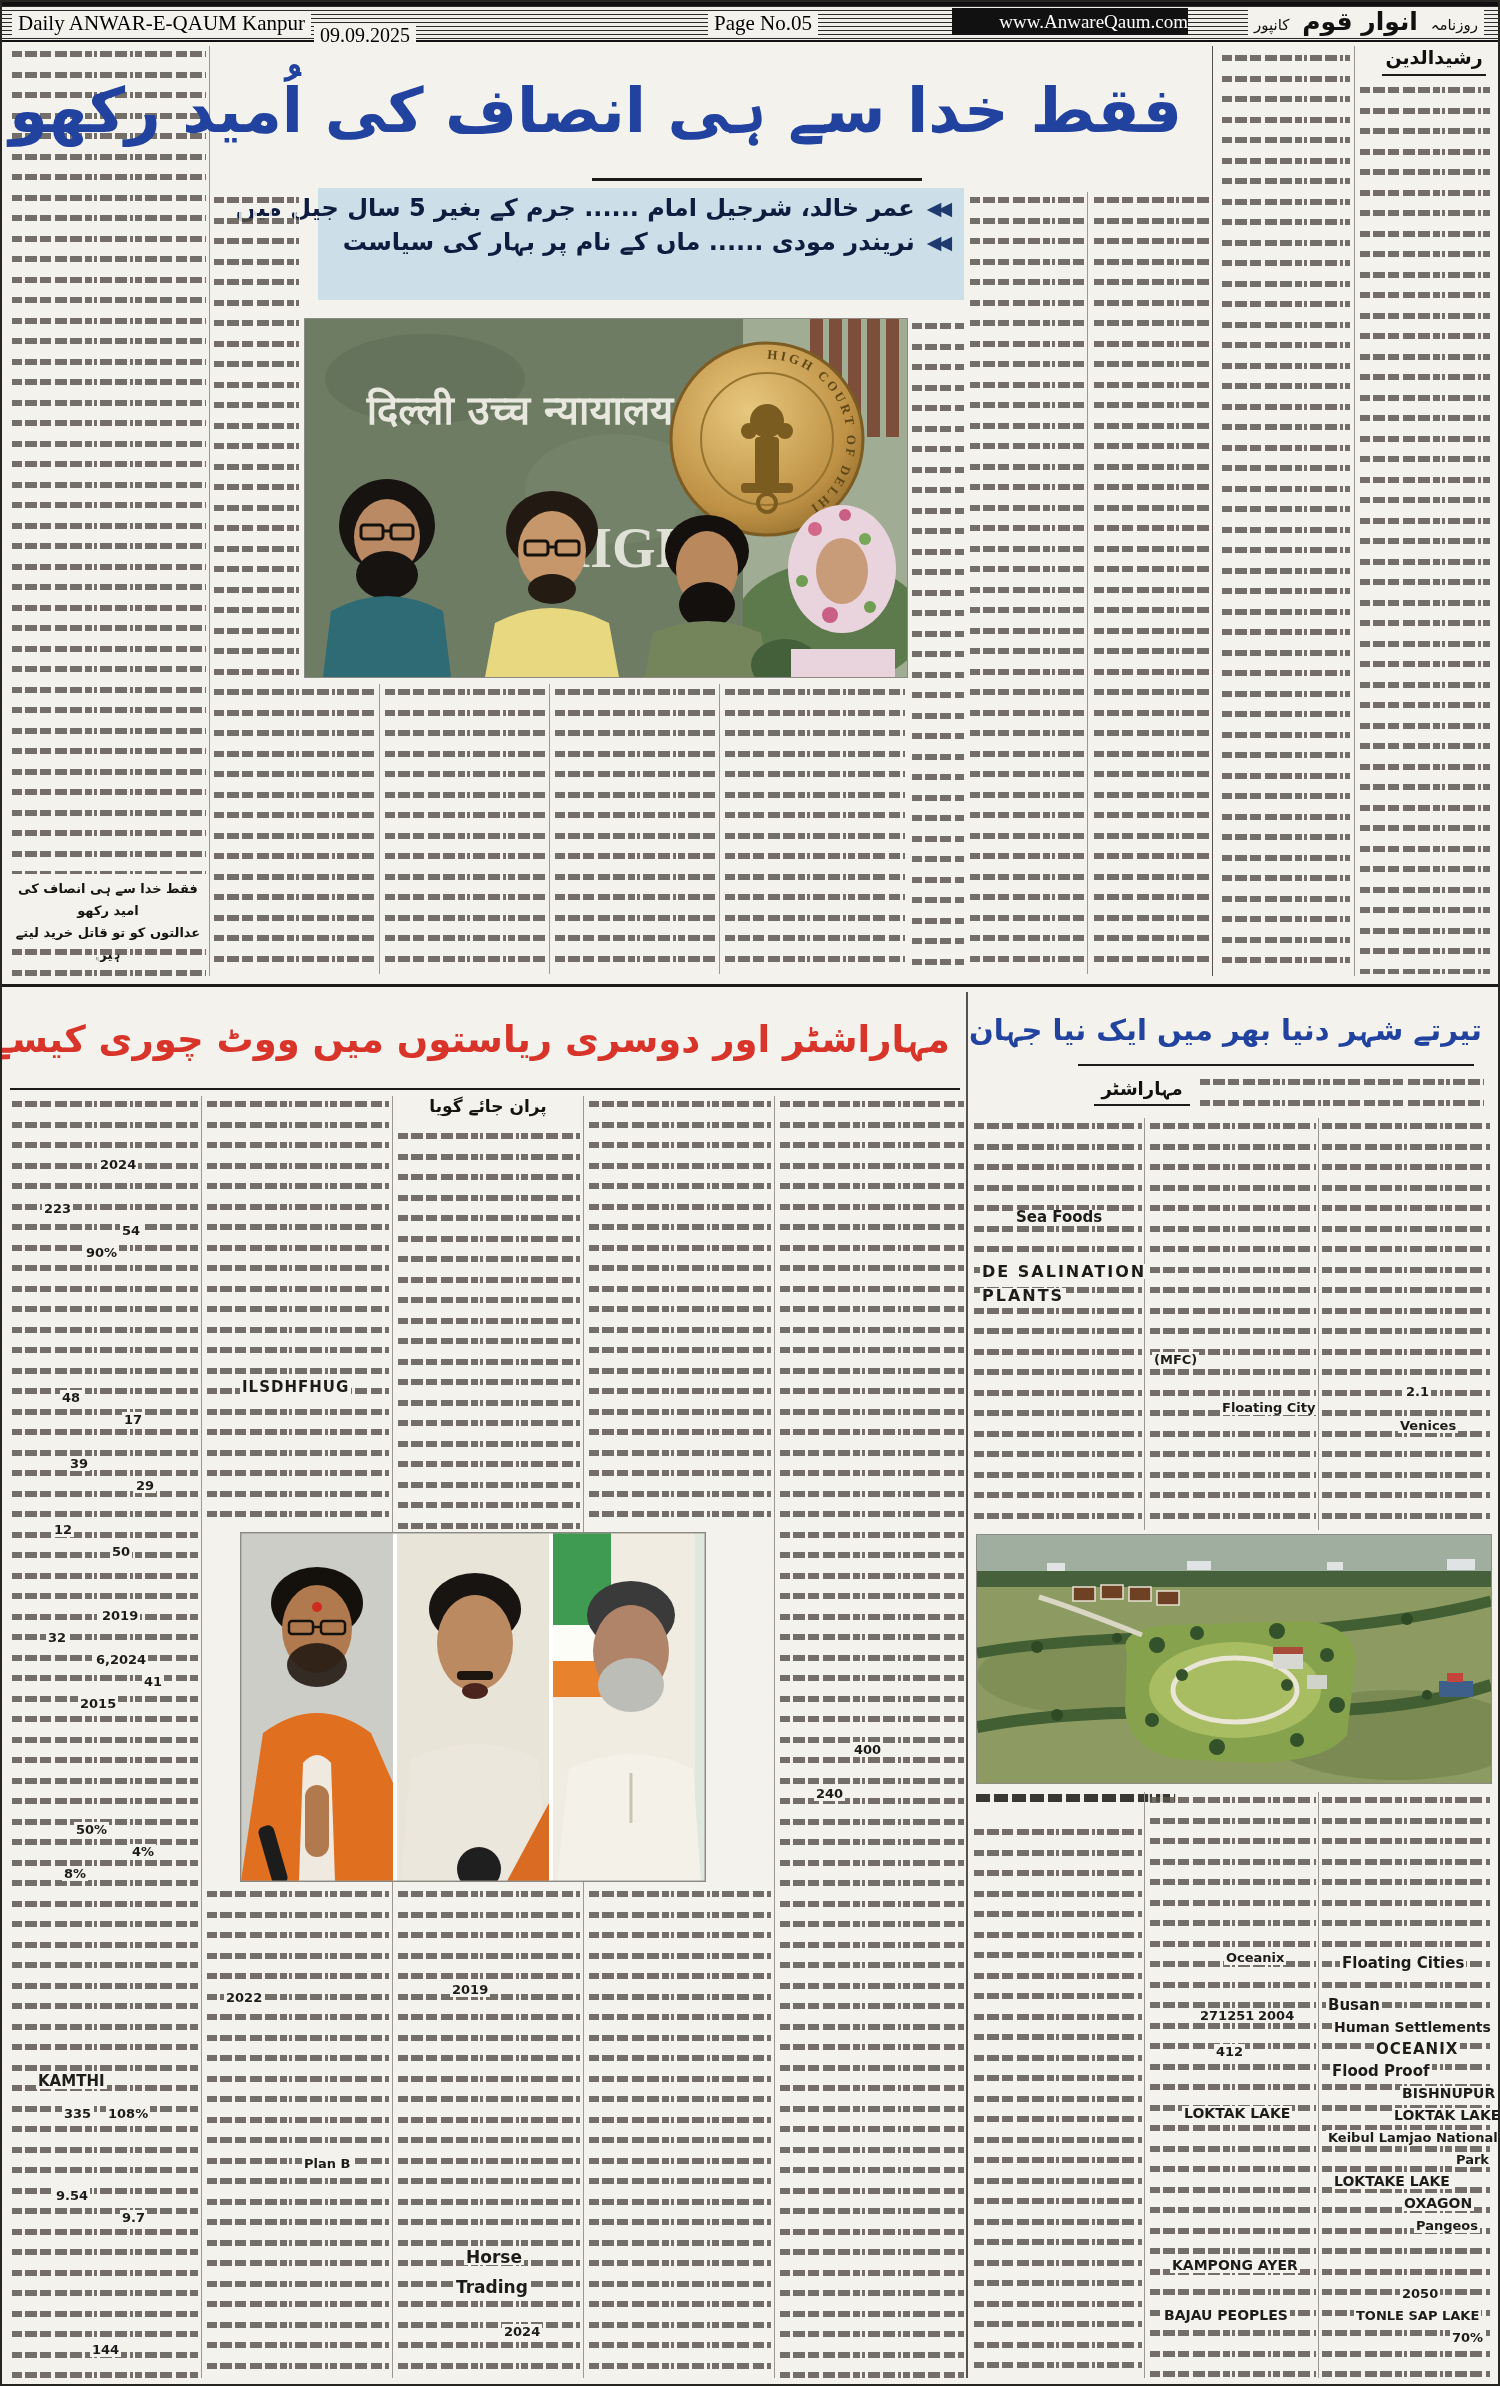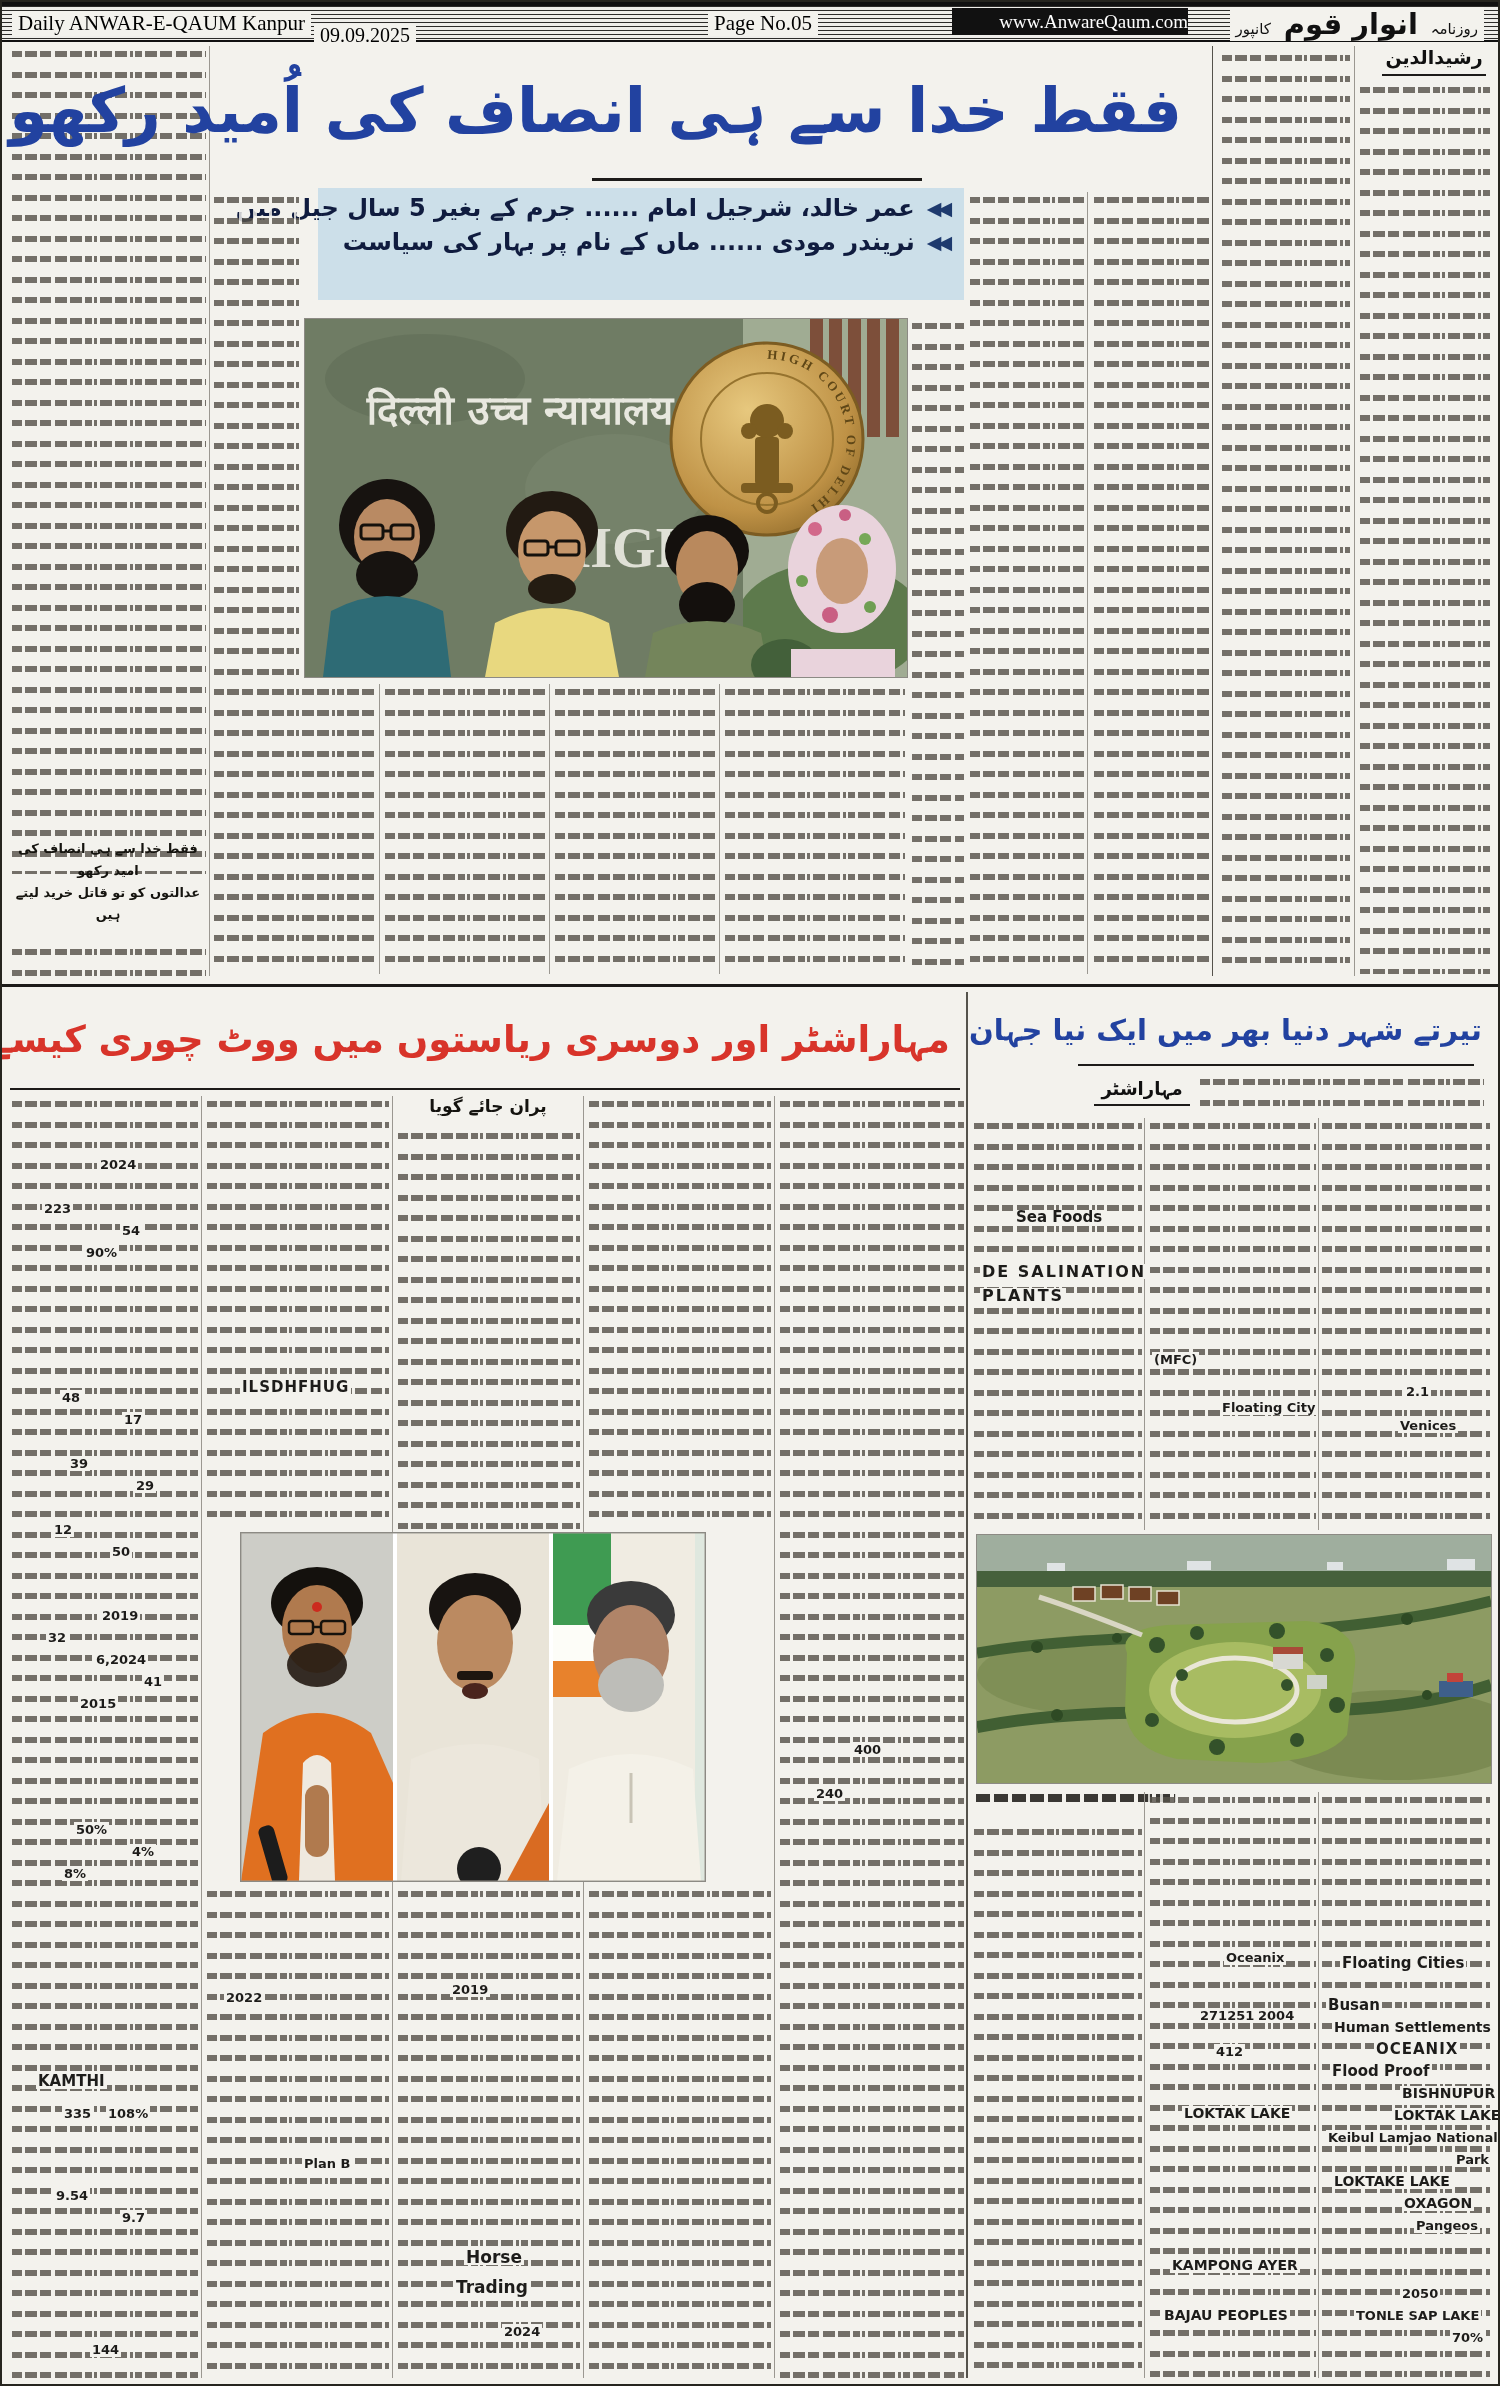--- a/index.html
+++ b/index.html
@@ -39,27 +39,27 @@
 <div id="page">
 
   <div class="abs pin" style="left:0;top:0;width:1496px;height:34px;border-top:4px solid #111;border-bottom:2px solid #111;">
     <span class="abs serif patch" style="left:10px;top:5px;font-size:21px;white-space:nowrap;">Daily ANWAR-E-QAUM Kanpur</span>
     <span class="abs serif patch" style="left:312px;top:18px;font-size:20px;">09.09.2025</span>
     <span class="abs serif patch" style="left:706px;top:5px;font-size:21px;">Page No.05</span>
     <span class="abs serif" style="left:950px;top:2px;width:236px;height:27px;background:#111;color:#fff;font-size:19px;
                  text-align:right;line-height:27px;">www.AnwareQaum.com</span>
     <span class="abs urdu patch" style="right:14px;top:1px;white-space:nowrap;font-size:15px;color:#111;">
       <span>روزنامہ</span>
-      <b style="font-size:29px;margin:12px 8px;">انوار قوم</b>
+      <b style="font-size:25px;margin:12px 8px;">انوار قوم</b>
       <span>کانپور</span>
     </span>
   </div>
 
   <div class="st" style="left:8px;top:44px;width:196px;height:828px;"></div>
-  <div class="abs urdu center" style="left:8px;top:836px;width:196px;height:62px;font-weight:bold;font-size:13px;color:#15140f;line-height:22px;">
+  <div class="abs urdu center" style="left:8px;top:876px;width:196px;height:62px;font-weight:bold;font-size:13px;color:#15140f;line-height:22px;">
     <div>فقط خدا سے ہی انصاف کی امید رکھو</div>
     <div>عدالتوں کو تو قاتل خرید لیتے ہیں</div>
   </div>
   <div class="st" style="left:8px;top:942px;width:196px;height:32px;"></div>
   <div class="vs" style="left:207px;top:44px;height:930px;"></div>
 
   <div class="abs urdu center headline-blue" style="left:300px;top:50px;width:880px;height:122px;font-size:62px;font-weight:bold;line-height:118px;white-space:nowrap;">فقط خدا سے ہی انصاف کی اُمید رکھو</div>
   <div class="hrule" style="left:590px;top:176px;width:330px;height:3px;"></div>
 
   <div class="qbox urdu" style="left:316px;top:186px;width:646px;height:112px;">

